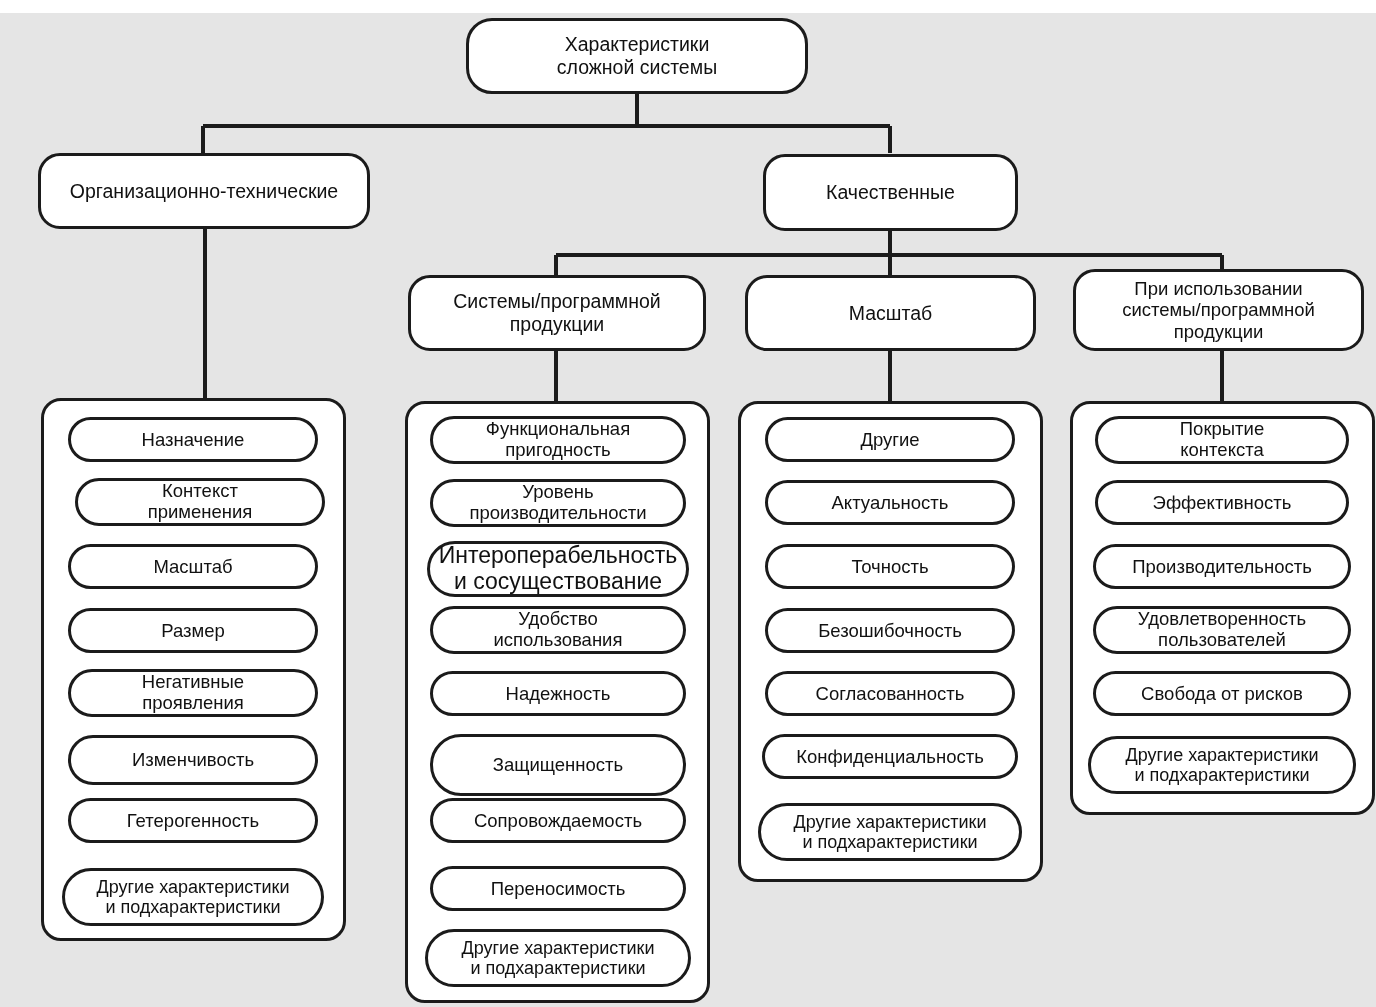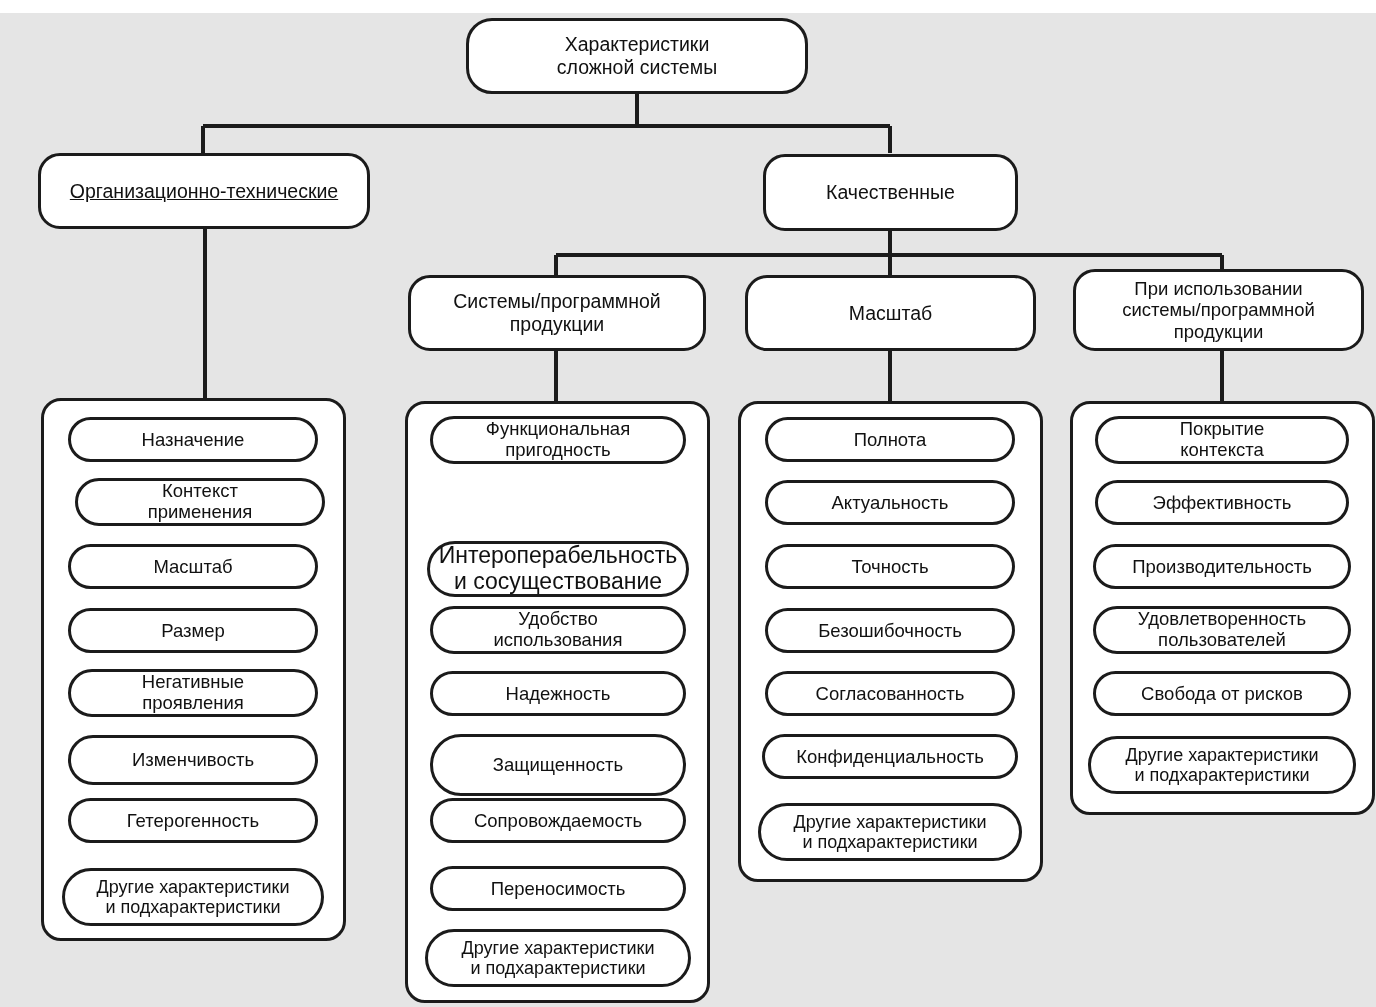--- a/index.html
+++ b/index.html
@@ -100,21 +100,21 @@
       <line x1="890" y1="338" x2="890" y2="388"></line>
       <line x1="1222" y1="338" x2="1222" y2="388"></line>
     </g>
   </svg>
 
   <div class="node box lvl0" style="left:466px; top:5px; width:342px; height:76px;">
     <span class="label">Характеристики
 сложной системы</span>
   </div>
 
-  <div class="node box lvl1" style="left:38px; top:140px; width:332px; height:76px;text-decoration:underline;">
+  <div class="node box lvl1" style="left:38px; top:140px; width:332px; height:76px;">
     <span class="label">Организационно-технические</span>
   </div>
 
   <div class="node box lvl1" style="left:763px; top:141px; width:255px; height:77px;">
     <span class="label">Качественные</span>
   </div>
 
   <div class="node box lvl2" style="left:408px; top:262px; width:298px; height:76px;">
     <span class="label">Системы/программной
 продукции</span>
@@ -159,20 +159,24 @@
     <span class="label">Другие характеристики
 и подхарактеристики</span>
   </div>
 
   <div class="group" style="left:405px; top:388px; width:305px; height:602px;"></div>
 
   <div class="node pill two-line" style="left:430px; top:403px; width:256px; height:48px;">
     <span class="label">Функциональная
 пригодность</span>
   </div>
+  <div class="node pill two-line" style="left:430px; top:466px; width:256px; height:48px;">
+    <span class="label">Уровень
+производительности</span>
+  </div>
   <div class="node pill two-line" style="left:427px; top:528px; width:262px; height:56px; font-size:23px;">
     <span class="label">Интероперабельность
 и сосуществование</span>
   </div>
   <div class="node pill two-line" style="left:430px; top:593px; width:256px; height:48px;">
     <span class="label">Удобство
 использования</span>
   </div>
   <div class="node pill" style="left:430px; top:658px; width:256px; height:45px;">
     <span class="label">Надежность</span>
@@ -187,21 +191,21 @@
     <span class="label">Переносимость</span>
   </div>
   <div class="node pill two-line" style="left:425px; top:916px; width:266px; height:58px; font-size:18px;">
     <span class="label">Другие характеристики
 и подхарактеристики</span>
   </div>
 
   <div class="group" style="left:738px; top:388px; width:305px; height:481px;"></div>
 
   <div class="node pill" style="left:765px; top:404px; width:250px; height:45px;">
-    <span class="label">Полнота</span>
+    <span class="label">Другие</span>
   </div>
   <div class="node pill" style="left:765px; top:467px; width:250px; height:45px;">
     <span class="label">Актуальность</span>
   </div>
   <div class="node pill" style="left:765px; top:531px; width:250px; height:45px;">
     <span class="label">Точность</span>
   </div>
   <div class="node pill" style="left:765px; top:595px; width:250px; height:45px;">
     <span class="label">Безошибочность</span>
   </div>

